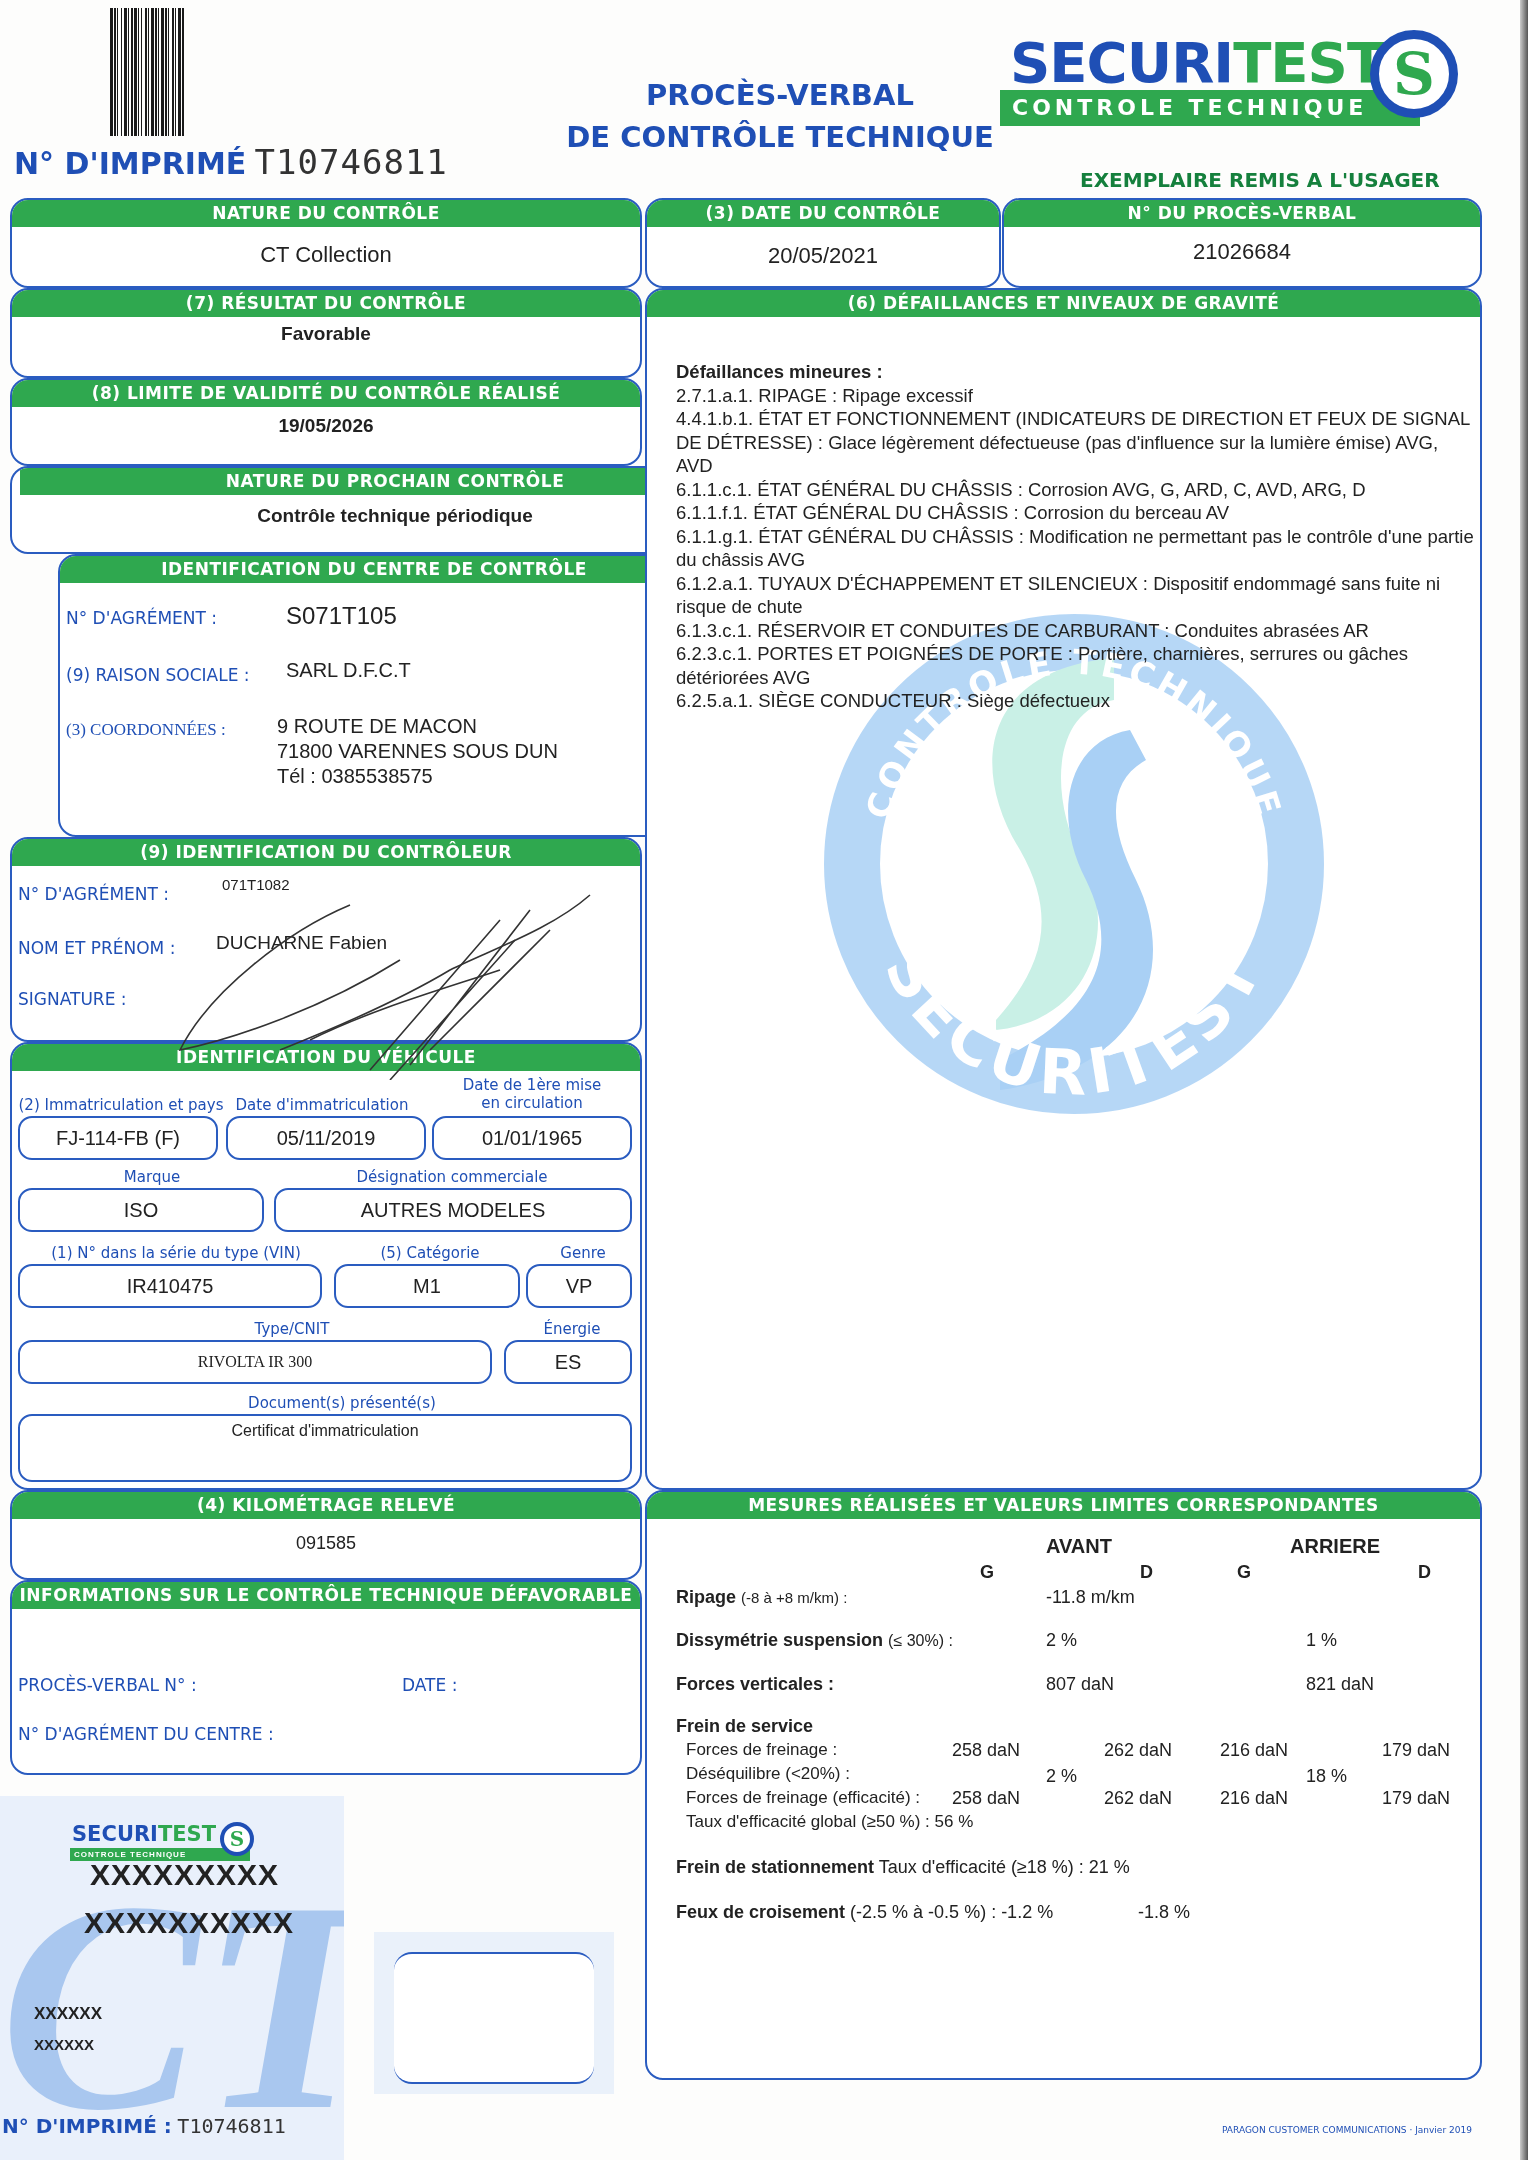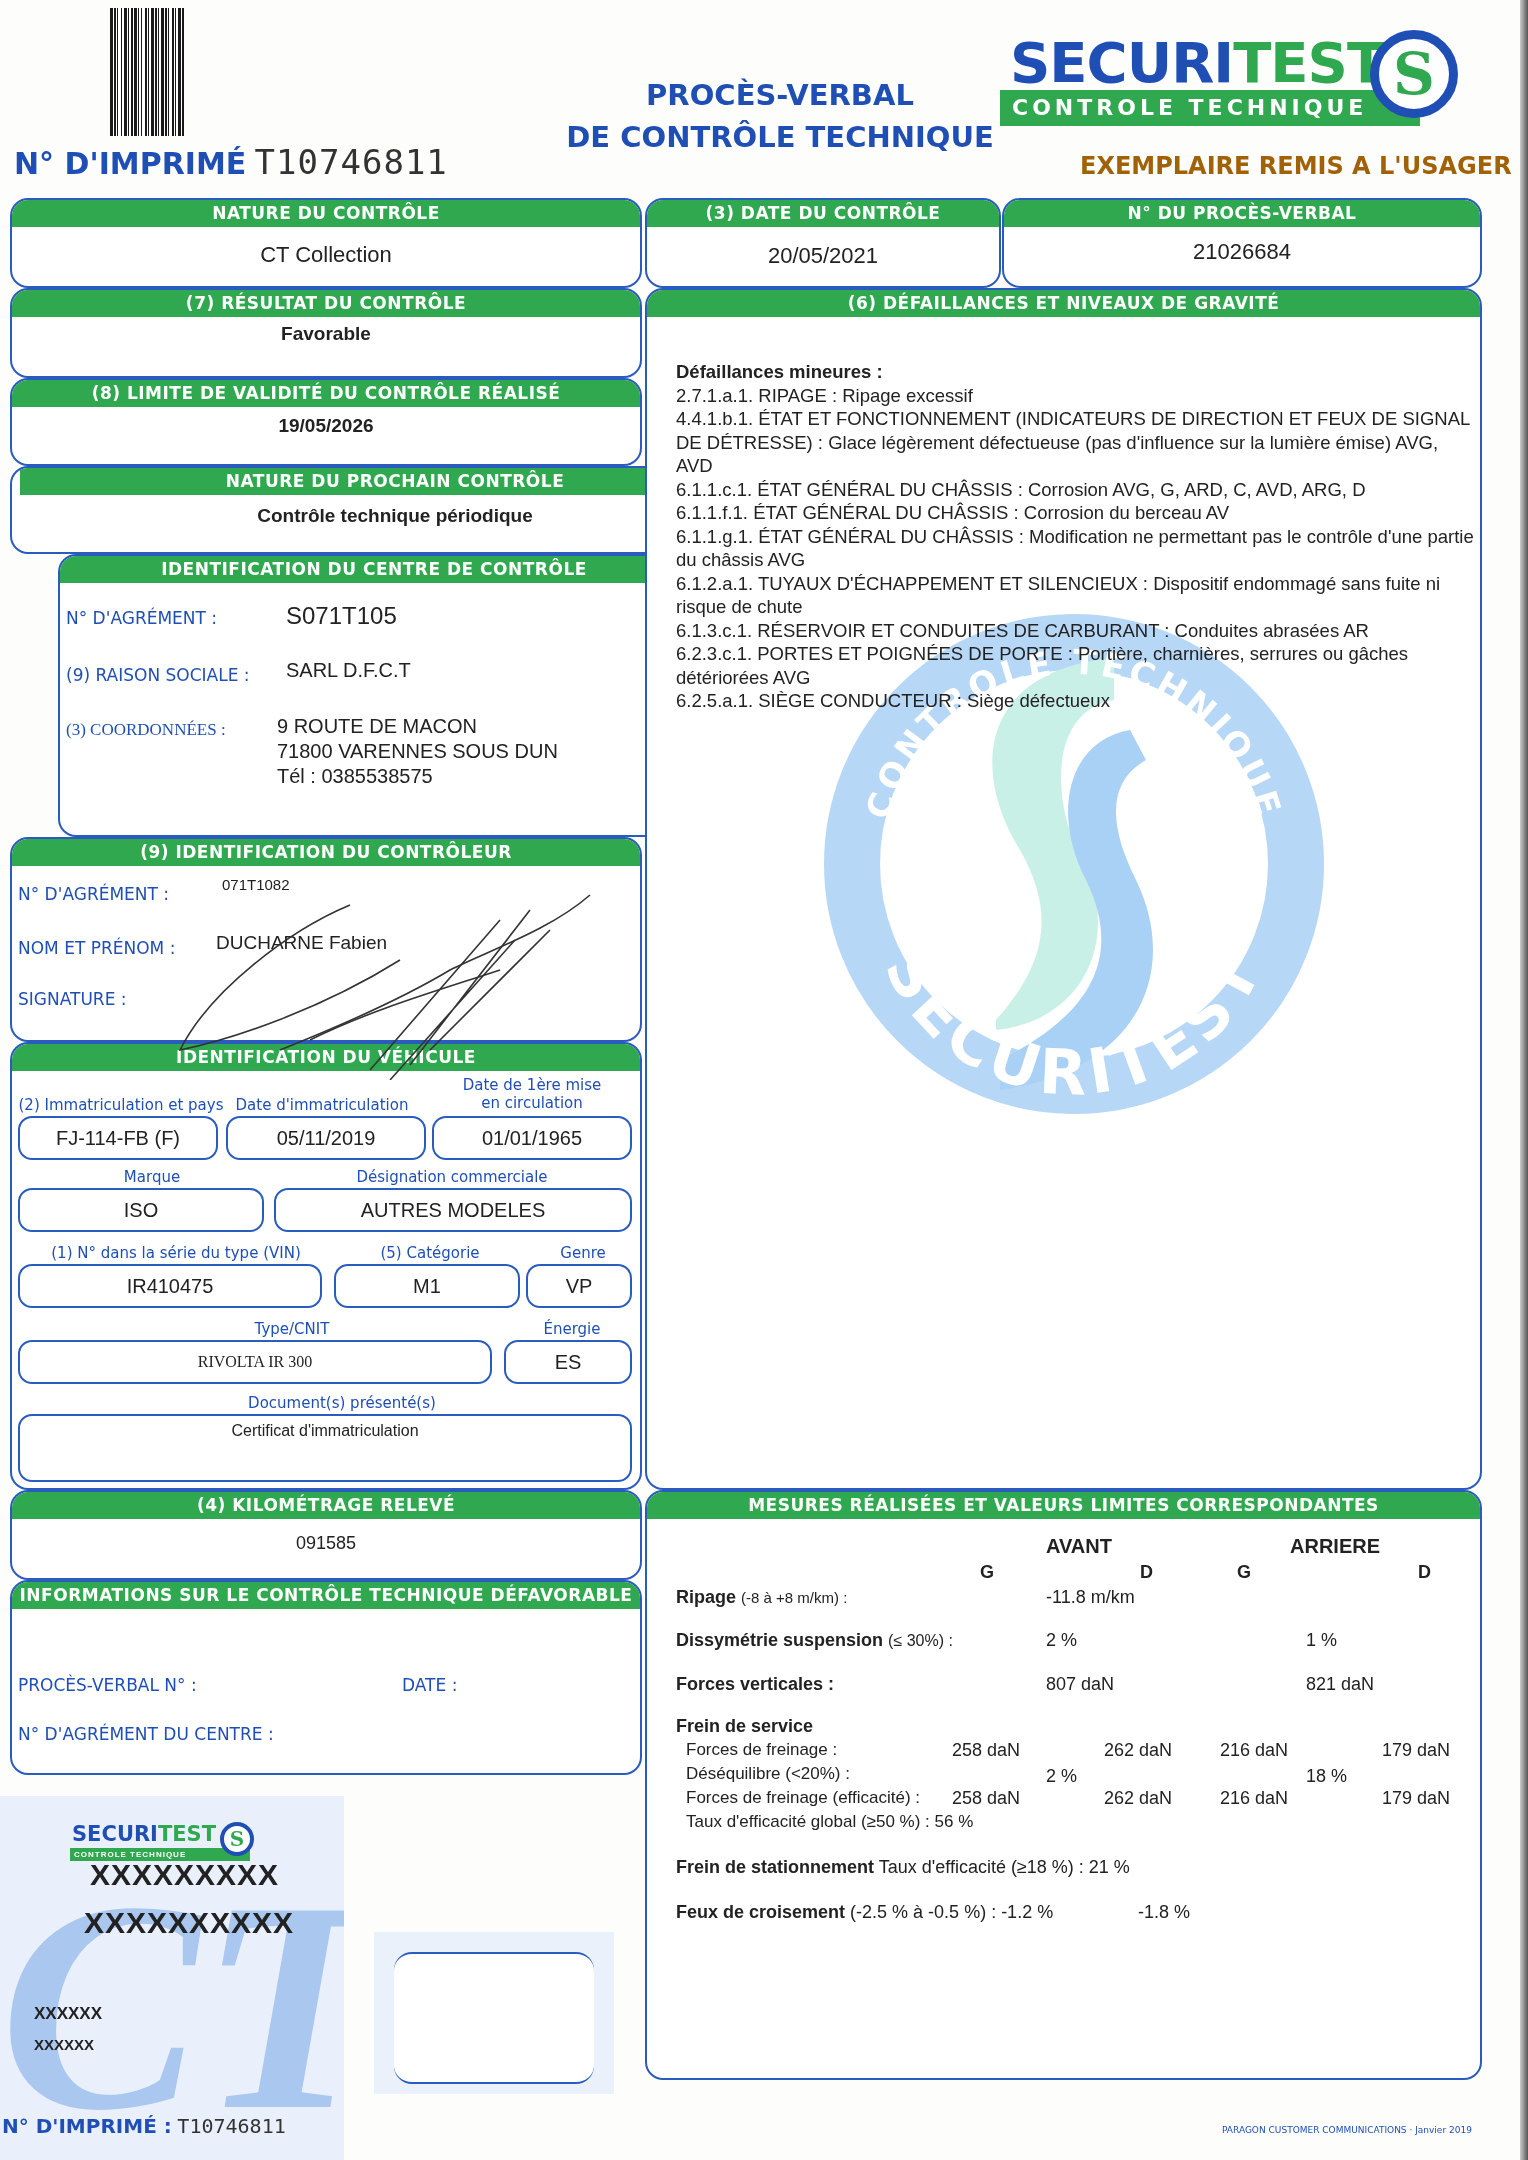--- a/index.html
+++ b/index.html
@@ -18,21 +18,21 @@
   .imprime-top .val { font-family: "DejaVu Sans Mono", monospace; color: #333; font-size: 34px; letter-spacing: 1px; }
   .doc-title { left: 555px; top: 74px; width: 450px; text-align: center; color: #1f4fb5; font-size: 29px; line-height: 42px; }
 
   .logo { left: 1000px; top: 30px; width: 490px; height: 100px; }
   .logo .word { position: absolute; left: 10px; top: 0; font-family: "DejaVu Sans", sans-serif; font-weight: bold; font-size: 56px; letter-spacing: -1px; }
   .logo .word .a { color: #1f4fb5; }
   .logo .word .b { color: #2fa84f; }
   .logo .strip { position: absolute; left: 0; top: 60px; width: 420px; height: 36px; background: #2fa84f; color: #fff; font-family: "DejaVu Sans", sans-serif; font-weight: bold; font-size: 22px; letter-spacing: 4px; padding-left: 12px; line-height: 36px; }
   .logo .circle { position: absolute; left: 370px; top: 0; width: 88px; height: 88px; border: 9px solid #1f4fb5; border-radius: 50%; background: #fff; display: flex; align-items: center; justify-content: center; font-family: "DejaVu Serif", serif; font-weight: bold; font-size: 58px; color: #1f4fb5; }
   .logo .circle span { color: #2fa84f; }
-  .exemplaire { left: 1080px; top: 152px; font-size: 24px; color: #a16207; }
+  .exemplaire { left: 1080px; top: 168px; font-size: 20px; color: #15803d; }
 
   
   .box { position: absolute; border: 2px solid #2a5cc0; border-radius: 18px; background: #fff; overflow: hidden; }
   .box .hdr { background: #2fa84f; color: #fff; text-align: center; font-family: "DejaVu Sans", sans-serif; font-weight: bold; font-size: 17px; height: 27px; line-height: 27px; letter-spacing: 0.5px; }
   .box .val { text-align: center; font-size: 22px; color: #222; }
   .box .val.bold { font-weight: bold; font-size: 19px; }
 
   .field-lbl { position: absolute; font-family: "DejaVu Sans", sans-serif; font-size: 17px; color: #1f4fb5; }
   .field-val { position: absolute; font-size: 20px; color: #222; }
 

